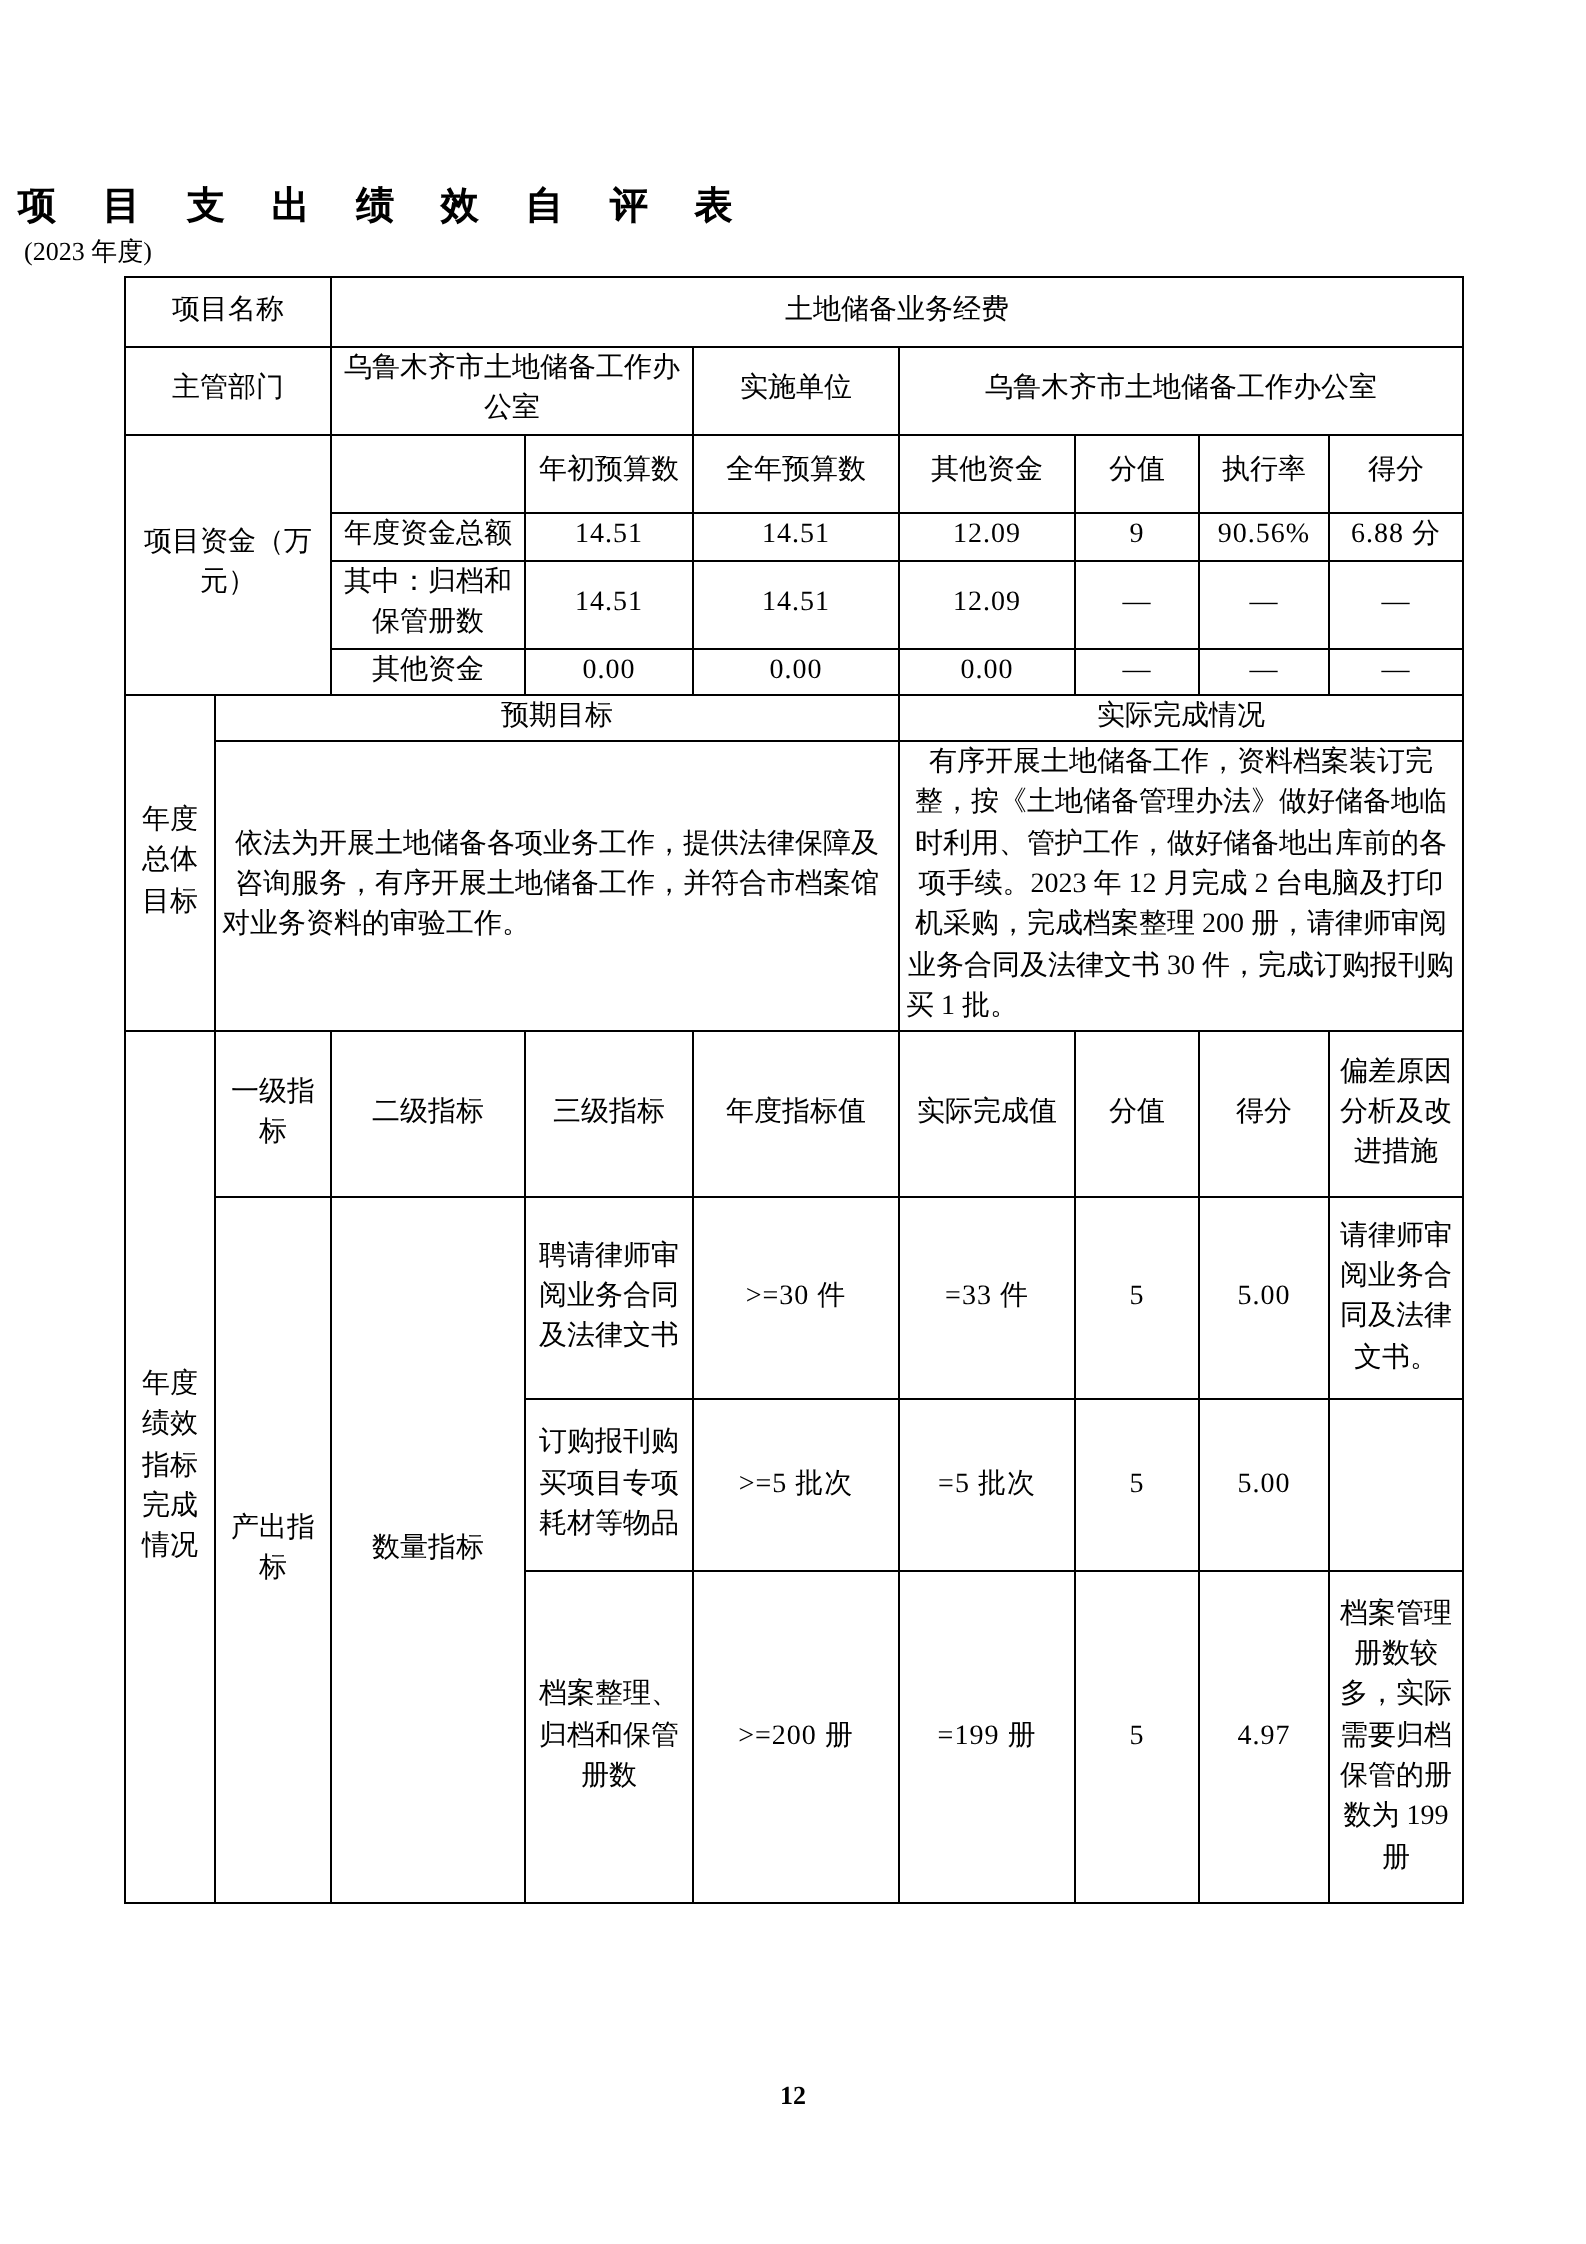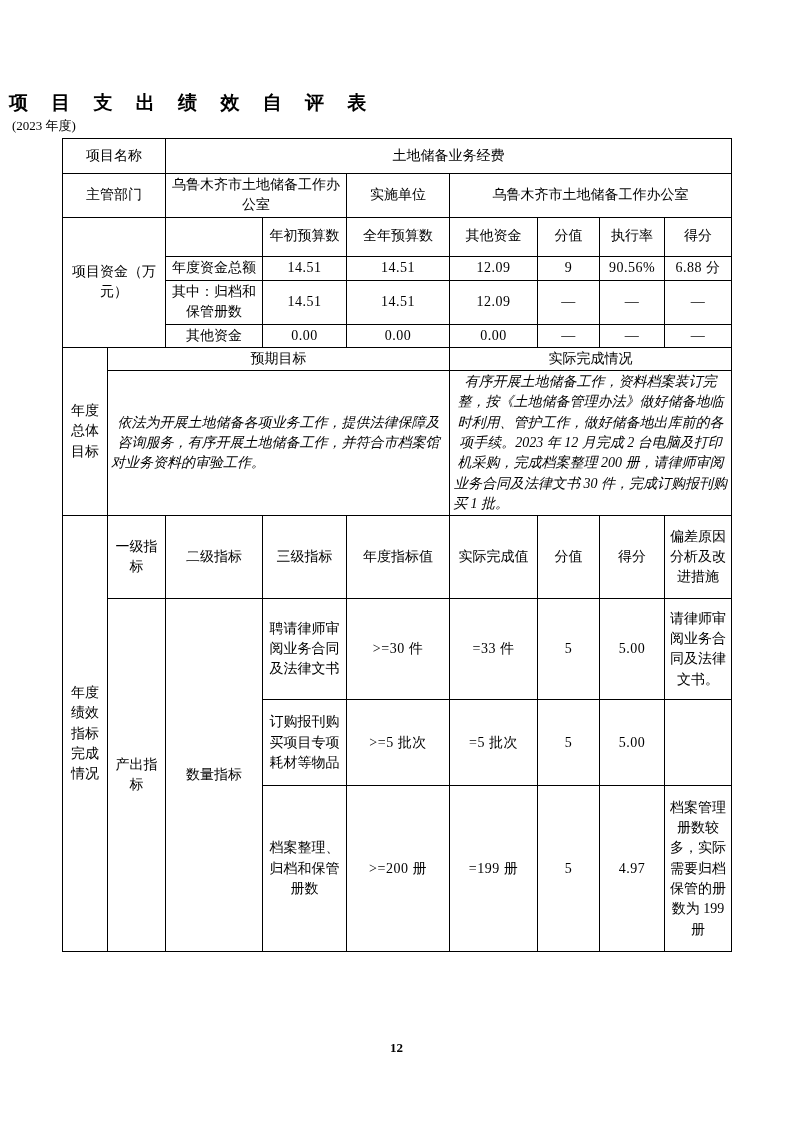--- a/index.html
+++ b/index.html
@@ -54,21 +54,20 @@
   }
   td.num { font-size: 13.5px; letter-spacing: 0.5px; }
   td.goal-head { font-size: 14px; }
   td.goal-body {
     text-align: justify;
     text-align-last: left;
     vertical-align: middle;
     line-height: 25px;
     padding: 4px 9px;
     font-size: 14px;
-    font-style: italic;
   }
   td.wrap-left {
     text-align: left;
     padding: 3px 6px;
   }
   td.dev {
     line-height: 1.45;
     padding: 2px 3px;
   }
   .page-number {

